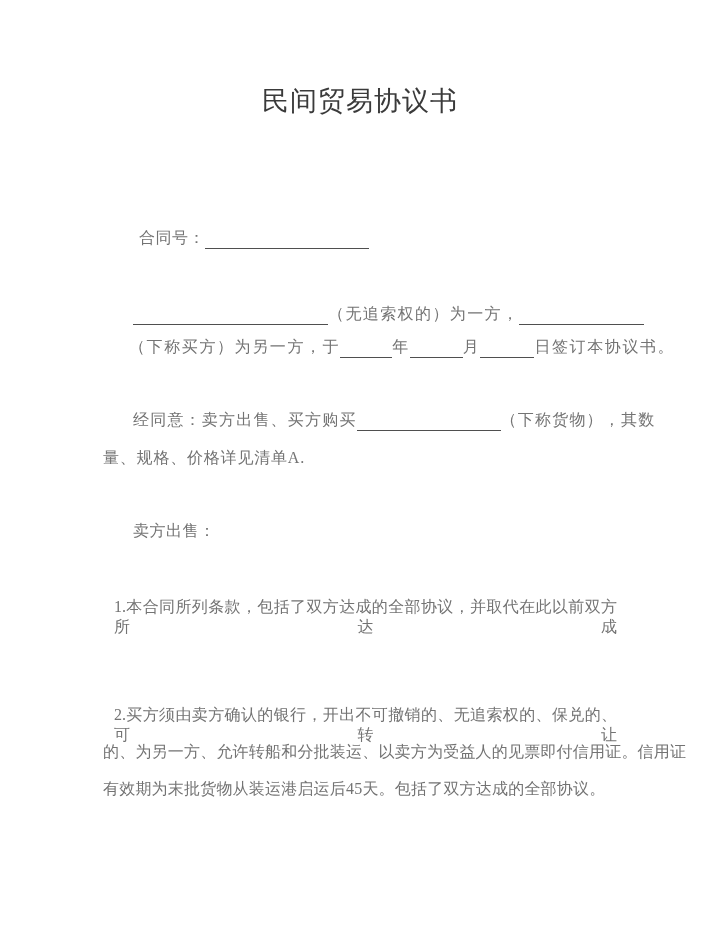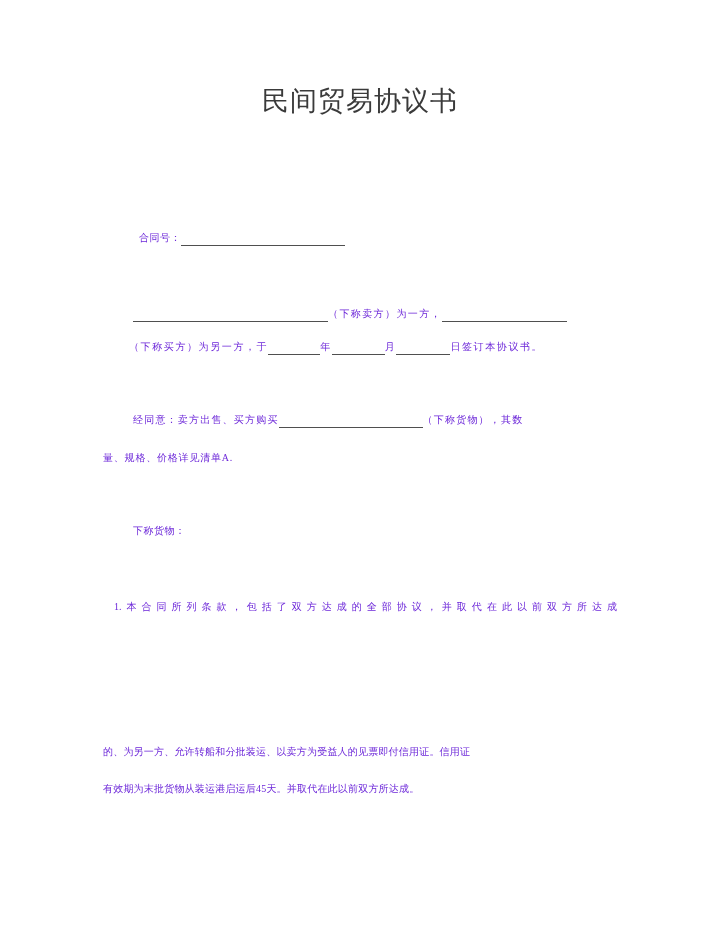--- a/index.html
+++ b/index.html
@@ -20,23 +20,23 @@
     text-align: center;
     font-size: 27px;
     font-weight: 400;
     letter-spacing: 1px;
     color: #3a3a3a;
     line-height: 32px;
     white-space: nowrap;
   }
   .line {
     position: absolute;
-    font-size: 10px;
+    font-size: 16px;
     line-height: 20px;
-    color: #6d28d9;
+    color: #737373;
     white-space: nowrap;
   }
   .fill {
     white-space: normal;
     text-align: justify;
     text-align-last: justify;
   }
   .blank {
     display: inline-block;
     height: 12px;
@@ -56,33 +56,34 @@
 
 <div class="page">
 
   <h1 class="title">民间贸易协议书</h1>
 
   <div class="line" style="top:228px; left:139px;">
     <span class="ls05">合同号：</span><span class="blank" style="width:164px;"></span>
   </div>
 
   <div class="line" style="top:304px; left:133px;">
-    <span class="blank" style="width:195px;"></span><span class="ls14">（下称卖方）为一方，</span><span class="blank" style="width:125px;"></span>
+    <span class="blank" style="width:195px;"></span><span class="ls14">（无追索权的）为一方，</span><span class="blank" style="width:125px;"></span>
   </div>
 
   <div class="line" style="top:337px; left:103px;margin-left:26px;">
     <span class="ls16">（下称买方）为另一方，于</span><span class="blank" style="width:52px;"></span><span class="ls16">年</span><span class="blank" style="width:53px;"></span><span class="ls16">月</span><span class="blank" style="width:54px;"></span><span class="ls16">日签订本协议书。</span>
   </div>
 
   <div class="line ls08" style="top:448px; left:103px;">量、规格、价格详见清单A.</div>
 
   <div class="line" style="top:410px; left:133px;">
     <span class="ls12">经同意：卖方出售、买方购买</span><span class="blank" style="width:144px;"></span><span class="ls12">（下称货物），其数</span>
   </div>
 
-  <div class="line ls05" style="top:521px; left:133px;">下称货物：</div>
+  <div class="line ls05" style="top:521px; left:133px;">卖方出售：</div>
 
   <div class="line fill" style="top:597px; left:114px; width:503px;">1.本合同所列条款，包括了双方达成的全部协议，并取代在此以前双方所达成</div>
 
+  <div class="line fill" style="top:705px; left:114px; width:503px;">2.买方须由卖方确认的银行，开出不可撤销的、无追索权的、保兑的、可转让</div>
   <div class="line ls02" style="top:742px; left:103px;">的、为另一方、允许转船和分批装运、以卖方为受益人的见票即付信用证。信用证</div>
-  <div class="line ls02" style="top:779px; left:103px;">有效期为末批货物从装运港启运后45天。并取代在此以前双方所达成。</div>
+  <div class="line ls02" style="top:779px; left:103px;">有效期为末批货物从装运港启运后45天。包括了双方达成的全部协议。</div>
 
 </div>
 
 </body></html>

